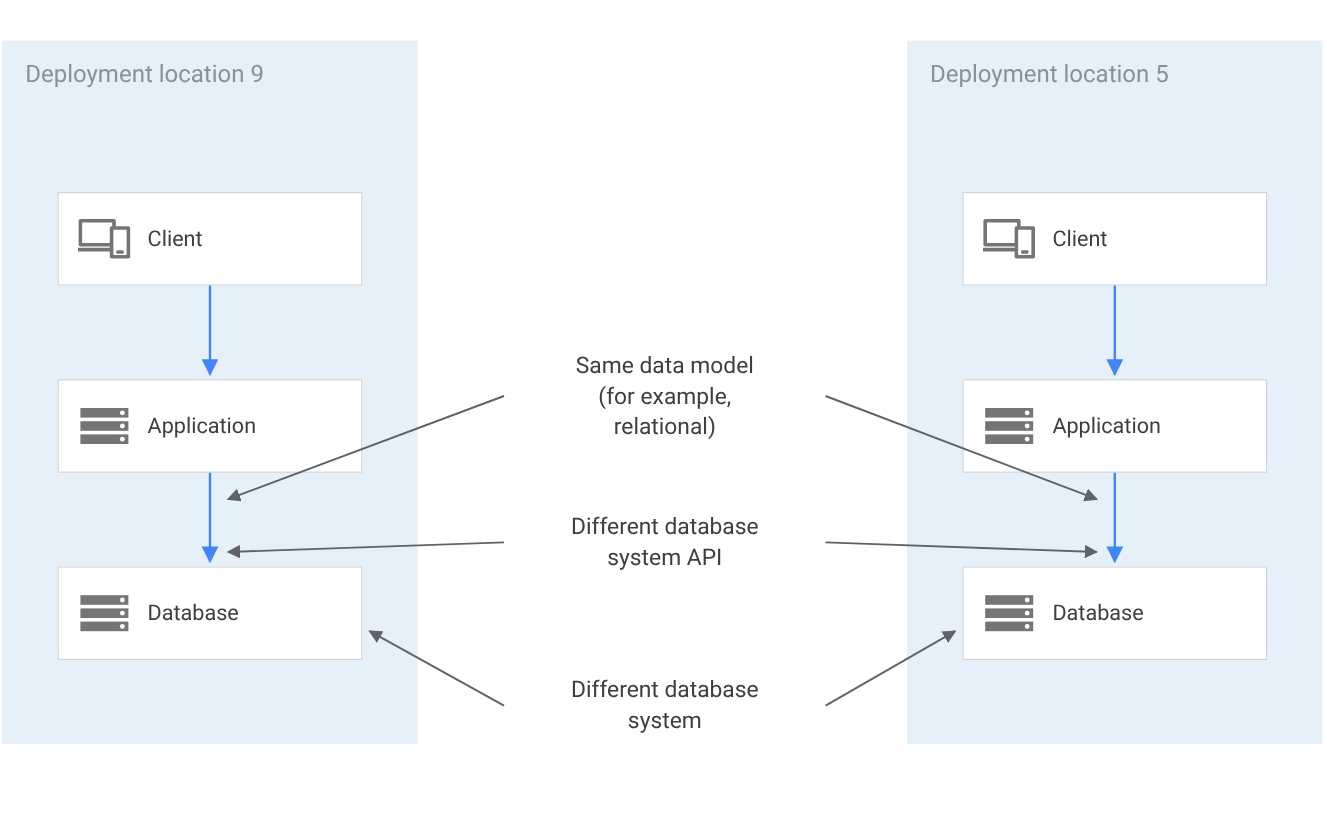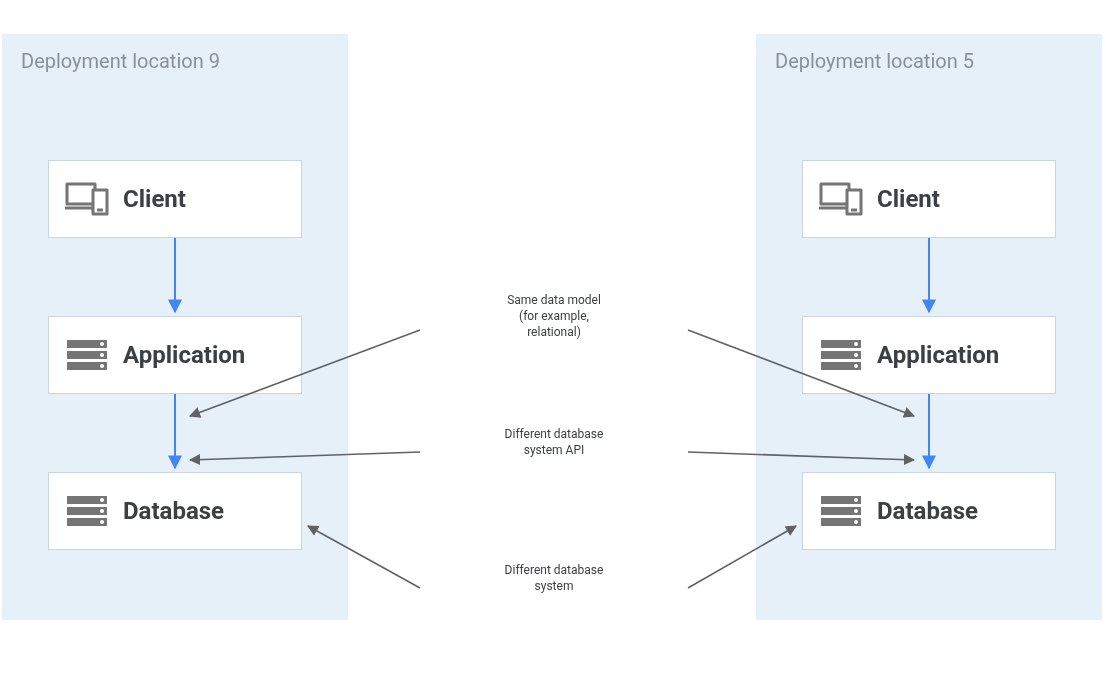--- a/index.html
+++ b/index.html
@@ -25,33 +25,33 @@
   .node {
     position: absolute;
     background: #ffffff;
     border: 1px solid #cfd4da;
     display: flex;
     align-items: center;
     padding: 14px 16px;
   }
   .node-label {
     color: #3c4043;
-    font-size: 24px;
-    font-weight: 700;
+    font-size: 18px;
+    font-weight: 400;
     margin-left: 14px;
   }
   .icon {
     width: 44px;
     height: 34px;
     display: inline-block;
   }
   .center-label {
     position: absolute;
     color: #3c4043;
-    font-size: 12px;
+    font-size: 19px;
     font-weight: 400;
     text-align: center;
     line-height: 1.35;
     width: 260px;
   }
   svg.arrows {
     position: absolute;
     left: 0; top: 0;
     width: 1106px;
     height: 684px;

